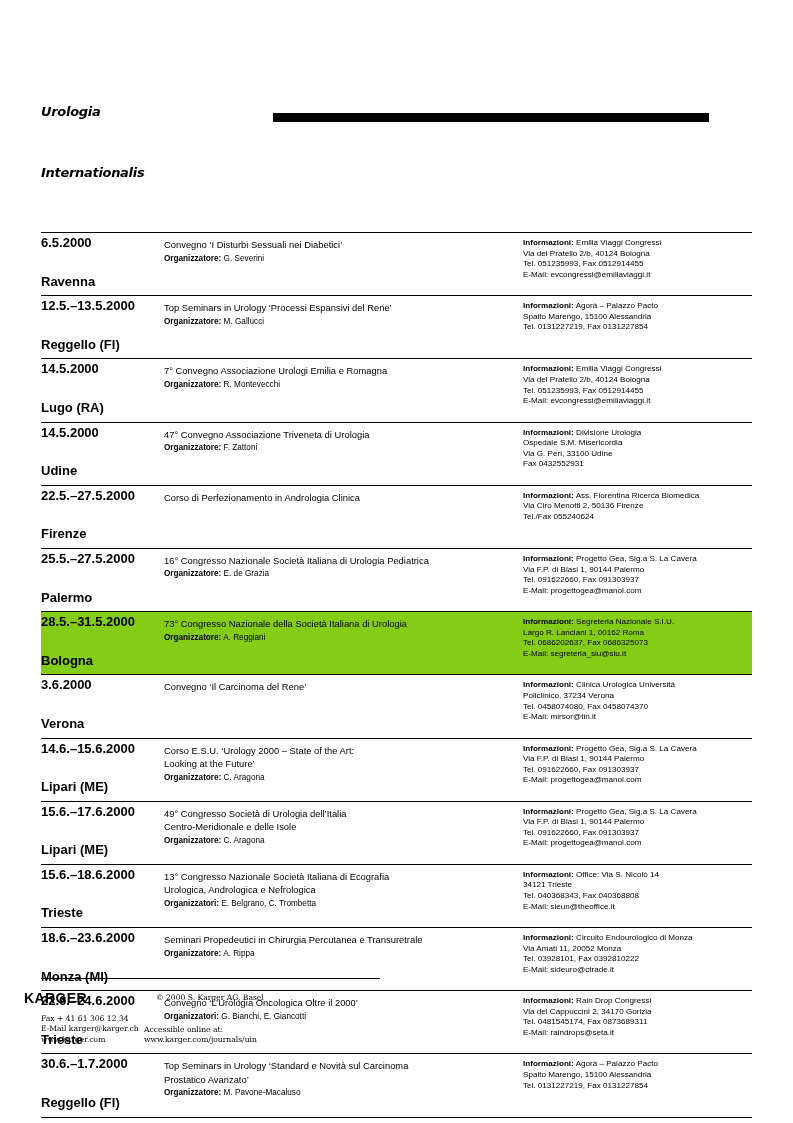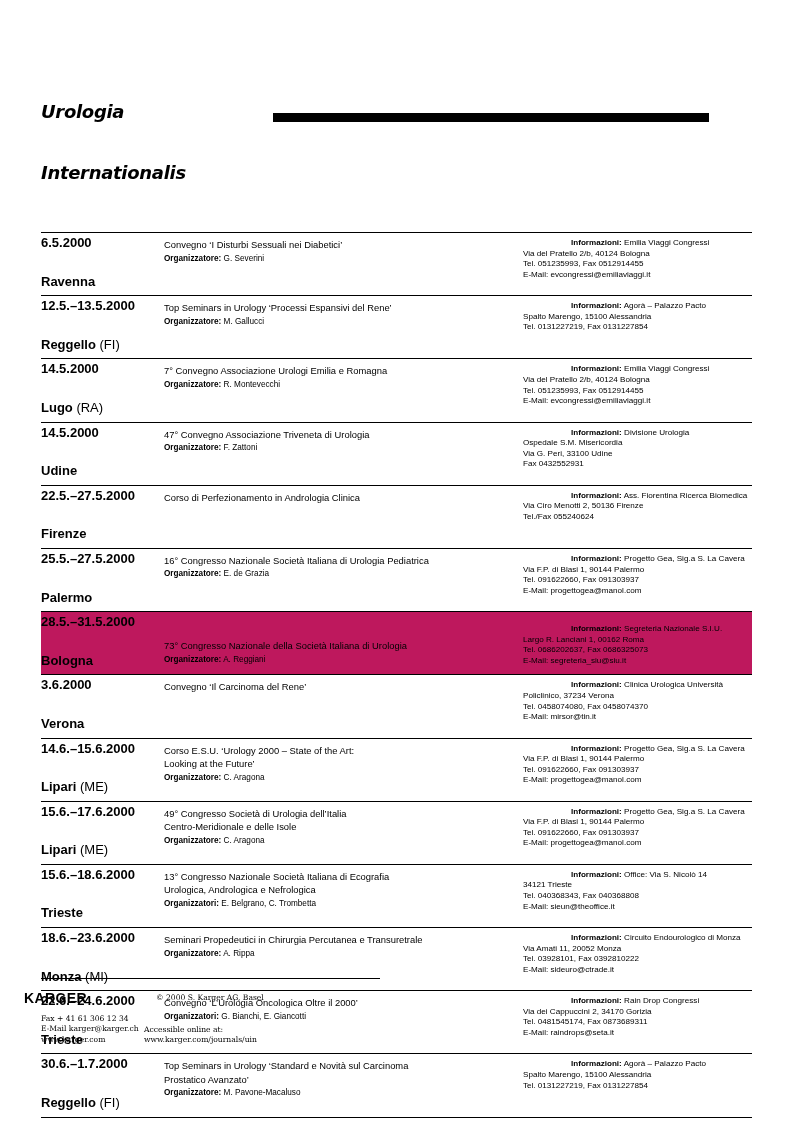--- a/index.html
+++ b/index.html
@@ -30,21 +30,21 @@
     height: 175px;
   }
   .journal-logo {
     position: absolute;
     left: 41px;
     top: 104px;
     width: 140px;
     font-family: "DejaVu Sans", sans-serif;
     font-style: italic;
     font-weight: bold;
-    font-size: 18px;
+    font-size: 13px;
     line-height: 15px;
     letter-spacing: -0.3px;
     color: #000;
   }
   .journal-logo .l2 {
     display: block;
     margin-top: 46px;
   }
   .header-title {
     position: absolute;
@@ -74,41 +74,40 @@
   }
   .row {
     display: flex;
     border-top: 0.8px solid #000;
     position: relative;
   }
   .row:last-child {
     border-bottom: 0.8px solid #000;
   }
   .row.highlight {
-    background: #be185d;
-    align-items: flex-end;
+    background: #84cc16;
   }
   .c-date {
     width: 119px;
     flex: 0 0 119px;
     padding: 5px 4px 8px 0;
     font-size: 13px;
     line-height: 10.6px;
   }
   .c-date .d1 {
     font-weight: bold;
     display: block;
   }
   .c-date .d2 {
     font-weight: bold;
     display: block;
     margin-top: 28px;
   }
   .c-date .d2 .reg {
-    font-weight: normal;
+    font-weight: bold;
   }
   .c-title {
     flex: 1 1 auto;
     padding: 5px 10px 8px 0;
     font-size: 9.4px;
     line-height: 13.5px;
   }
   .c-title .tline {
     display: block;
   }
@@ -124,21 +123,20 @@
     flex: 0 0 229px;
     padding: 5px 0 8px 0;
     font-size: 8.1px;
     line-height: 10.6px;
   }
   .c-info .iline {
     display: block;
   }
   .c-info .lbl {
     font-weight: bold;
-    margin-left: 48px;
   }
   .footer-rule {
     position: absolute;
     left: 41px;
     top: 978px;
     width: 339px;
     height: 1px;
     background: #000;
   }
   .karger {

